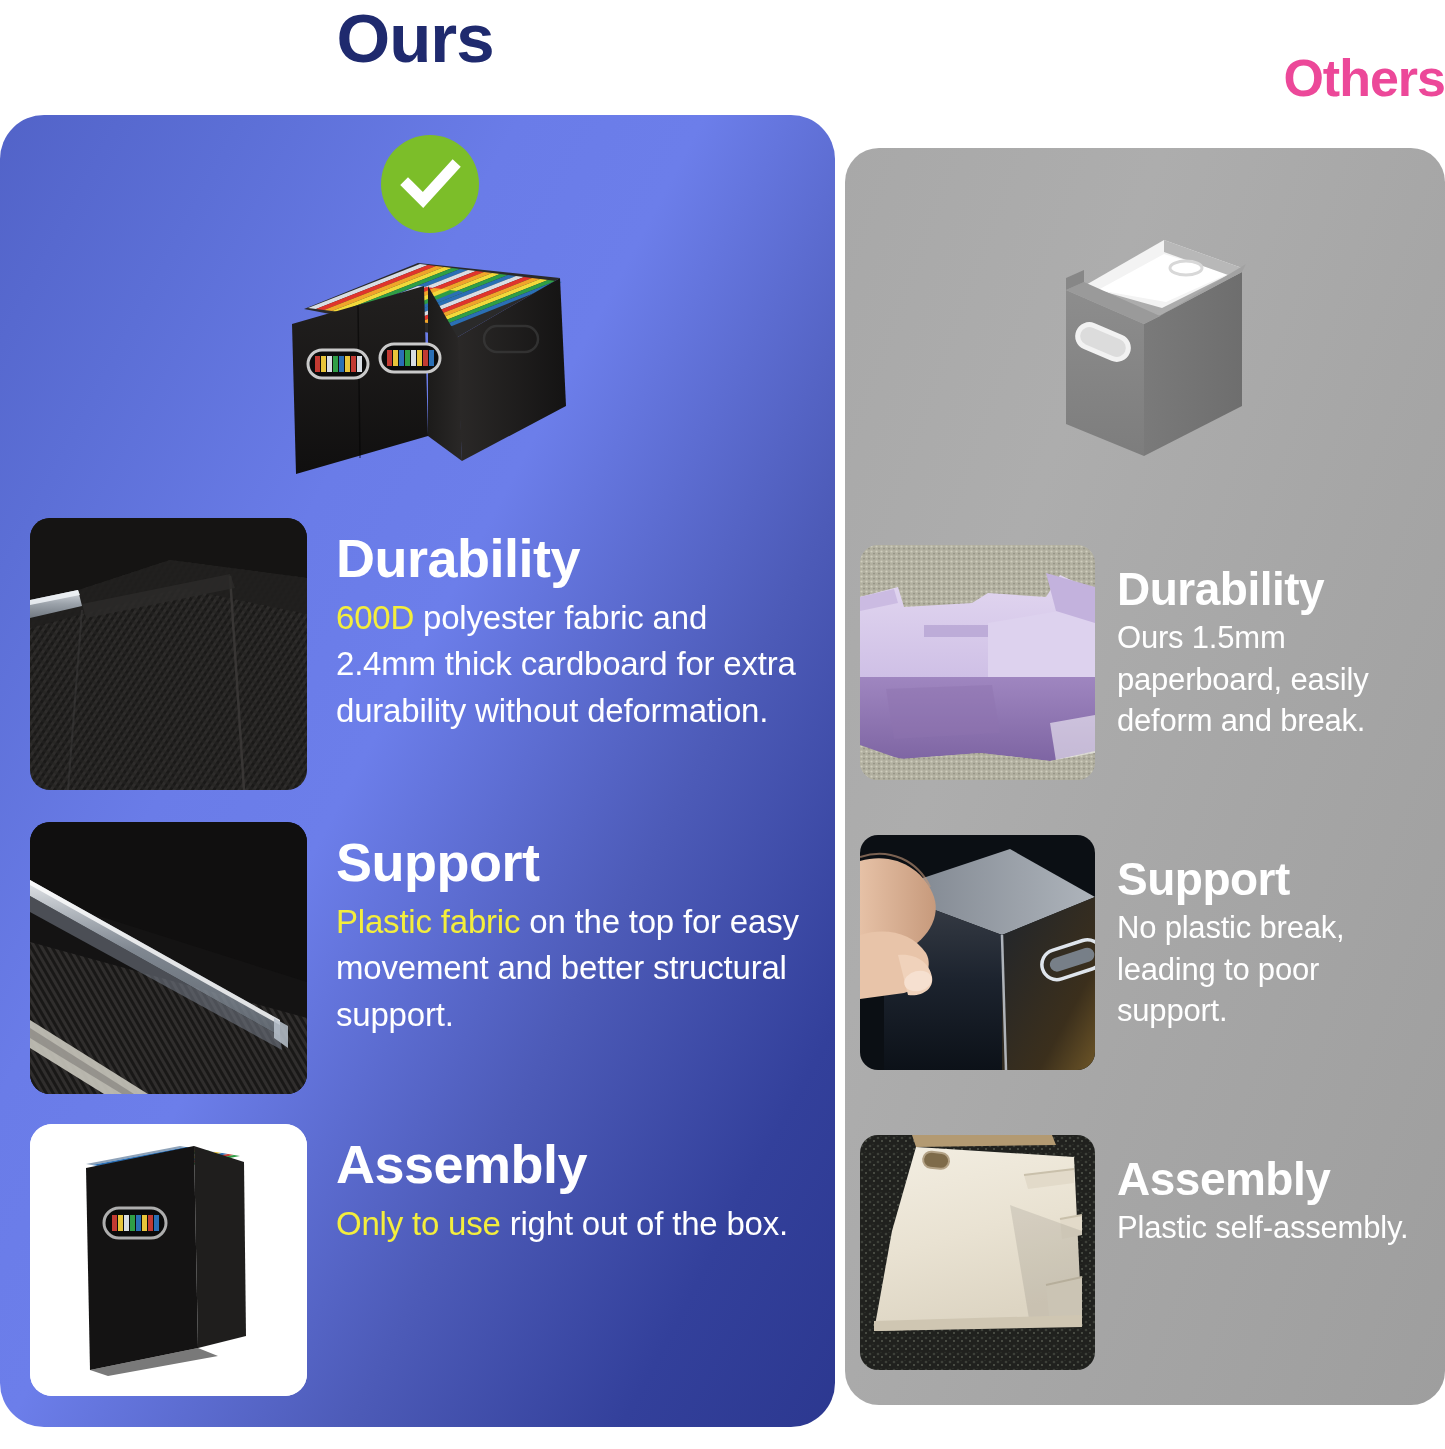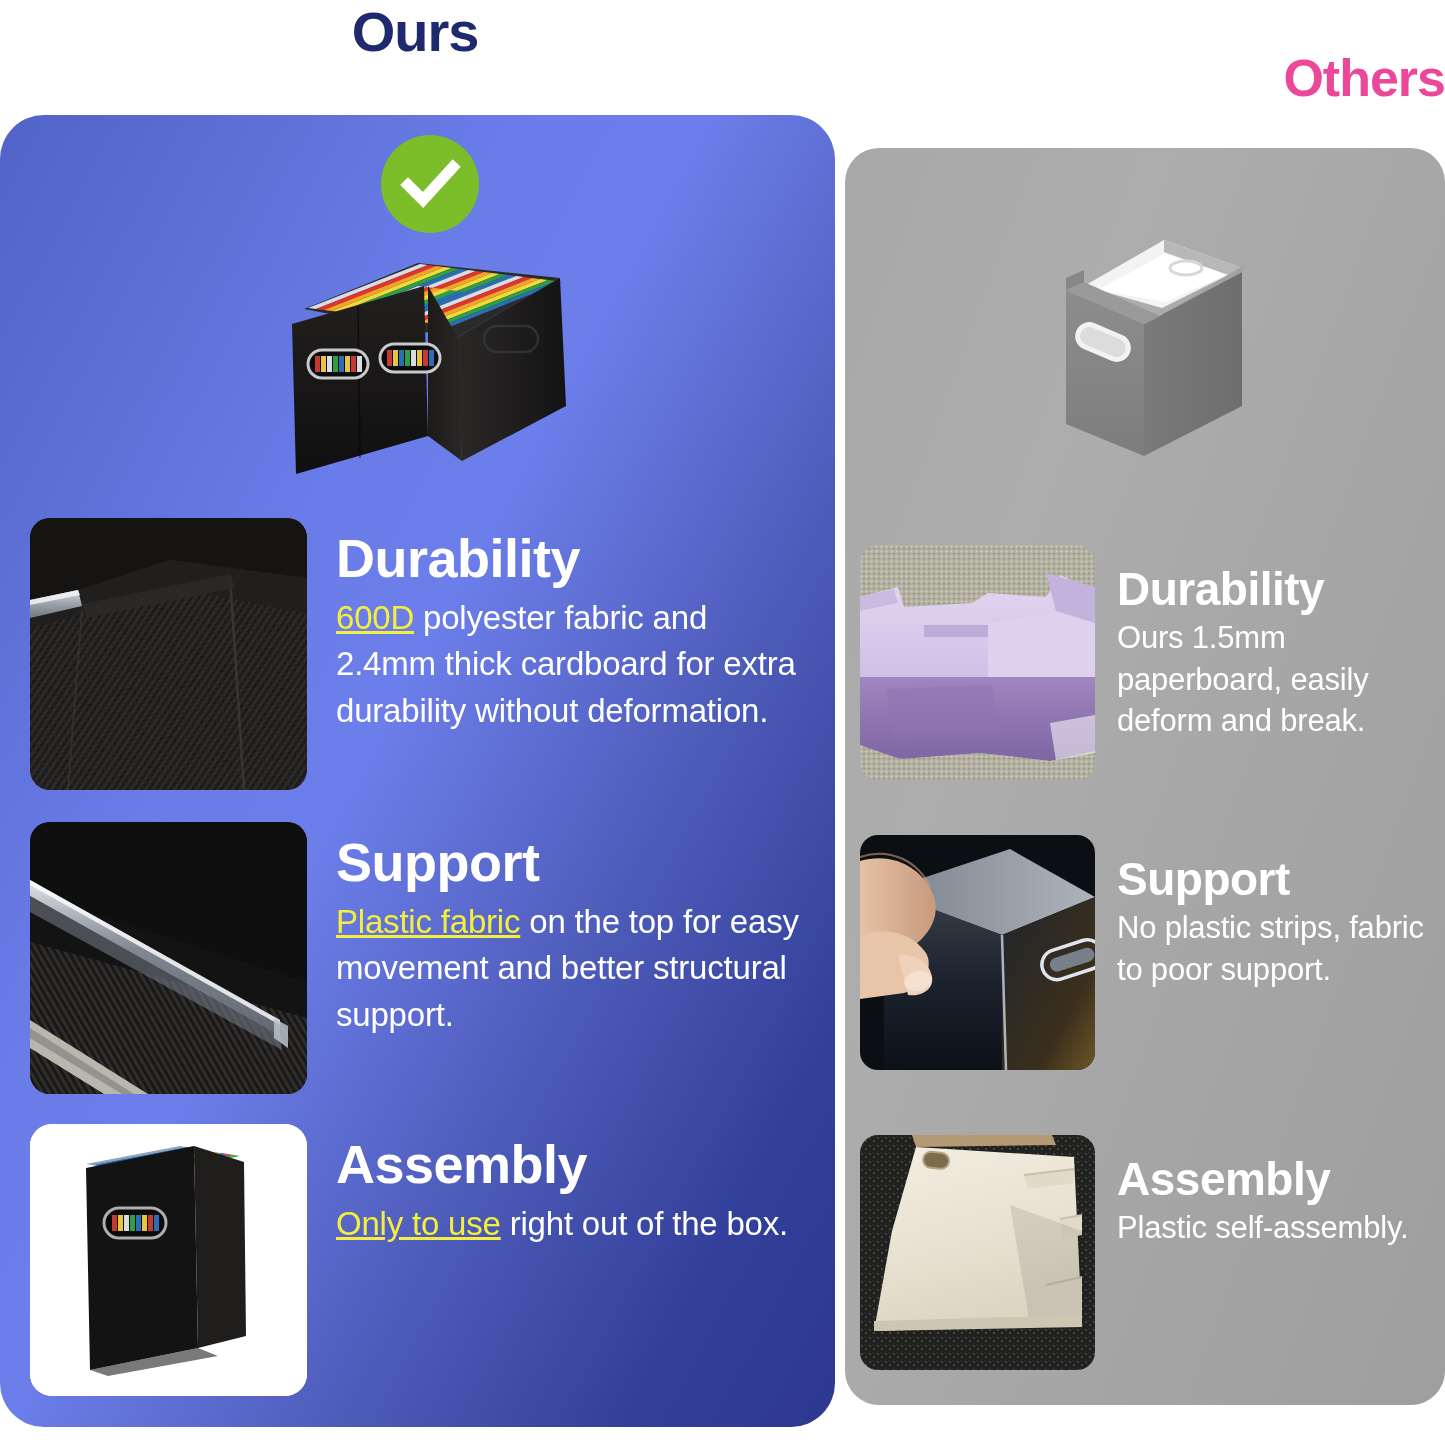--- a/index.html
+++ b/index.html
@@ -18,21 +18,21 @@
     position: absolute;
     font-weight: bold;
     letter-spacing: -1px;
     line-height: 1;
     white-space: nowrap;
   }
   .heading-ours {
     left: 0; top: 4px;
     width: 830px;
     text-align: center;
-    font-size: 56px;
+    font-size: 69px;
     color: #1f2a6e;
   }
   .heading-others {
     left: 845px; top: 52px;
     width: 600px;
     text-align: right;
     font-size: 52px;
     color: #ec4899;
   }
 
@@ -125,21 +125,21 @@
     line-height: 1.06;
     letter-spacing: -0.5px;
     margin-bottom: 8px;
   }
   .body-ours {
     color: #ffffff;
     font-size: 33px;
     line-height: 1.40;
     letter-spacing: -0.2px;
   }
-  .hl { color: #f4ee3c; text-decoration: underline; }
+  .hl { color: #f4ee3c; }
 
   
   .feat-others {
     position: absolute;
     display: flex;
     align-items: flex-start;
   }
   .feat-others.f0 { left: 860px; top: 545px; }
   .feat-others.f1 { left: 860px; top: 835px; }
   .feat-others.f2 { left: 860px; top: 1135px; }
@@ -514,21 +514,21 @@
         <path d="M0,26 C34,16 64,34 74,62 C82,86 62,112 34,120 L0,124 Z" fill="url(#skin)"></path>
         <path d="M0,100 C26,92 52,98 66,118 C74,132 64,152 44,158 L0,164 Z" fill="#e8c4a9"></path>
         <path d="M38,120 C56,118 70,128 72,142 C74,154 62,162 48,160" fill="#f0d2bb"></path>
         <ellipse cx="58" cy="146" rx="14" ry="10" fill="#f6e0d0" transform="rotate(-14 58 146)"></ellipse>
         <path d="M0,22 C30,12 58,26 70,52" fill="none" stroke="#c79a7c" stroke-width="2" opacity=".6"></path>
       </g>
     </svg>
   </div>
   <div class="text-others">
     <div class="title-others">Support</div>
-    <div class="body-others">No plastic strips, fabric to poor support.</div>
+    <div class="body-others">No plastic break, leading to poor support.</div>
   </div>
 </div>
 
 <div class="feat-others f2">
   <div class="thumb-others">
     <svg viewBox="0 0 235 235" width="235" height="235">
       <defs>
         <pattern id="granite" width="8" height="8" patternUnits="userSpaceOnUse">
           <rect width="8" height="8" fill="#20211e"></rect>
           <circle cx="2" cy="3" r="1.3" fill="#3d4039"></circle>

